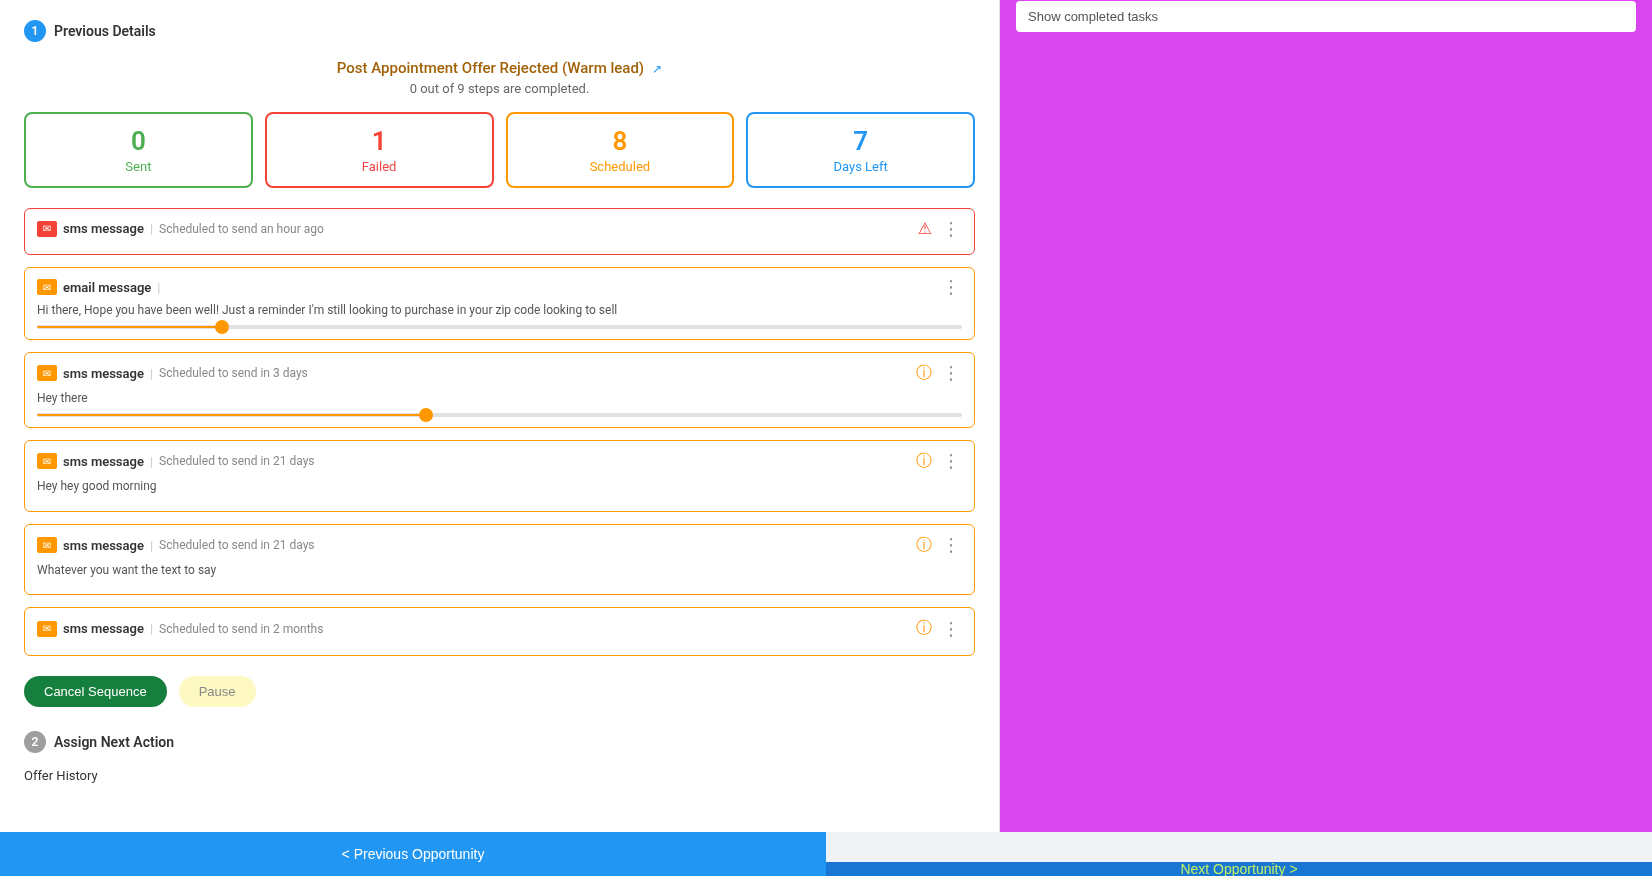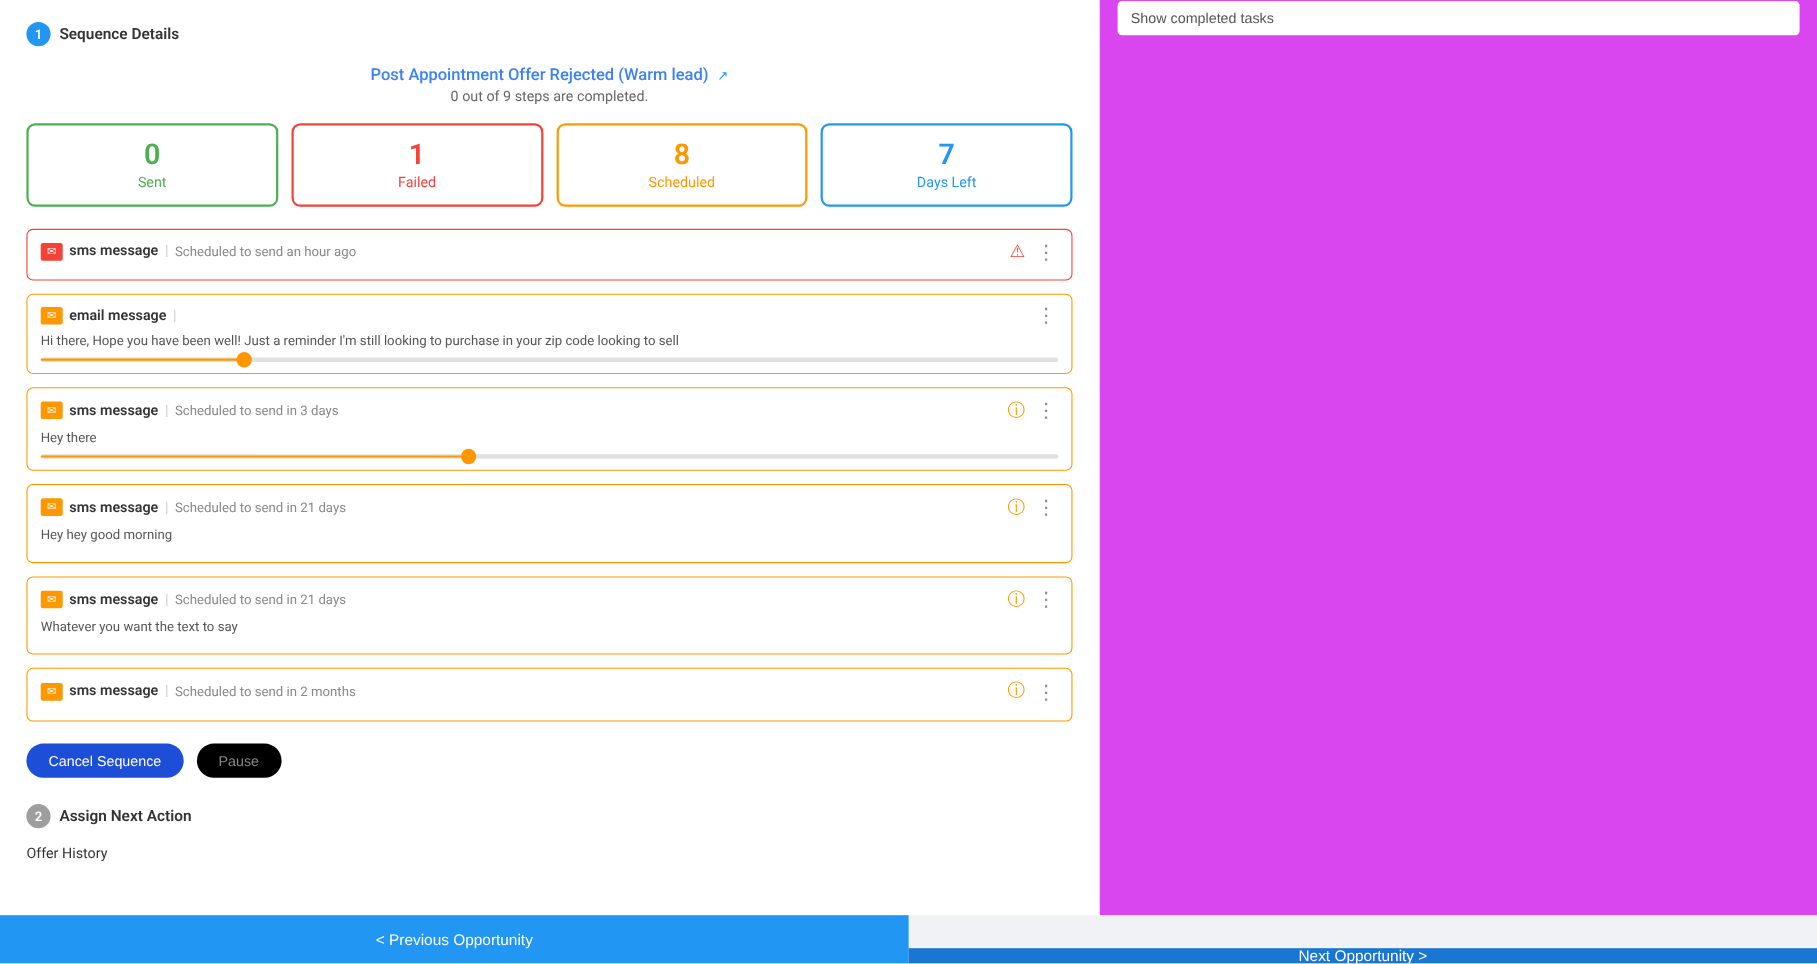--- a/index.html
+++ b/index.html
@@ -75,21 +75,21 @@
     }
 
     
     .sequence-title-block {
       text-align: center;
       margin-bottom: 16px;
     }
 
     .sequence-name {
       font-size: 15px;
-      color: #3b82f6;
+      color: #a16207;
       font-weight: 500;
     }
 
     .external-link-icon {
       display: inline-block;
       font-size: 12px;
       color: #2196f3;
       margin-left: 4px;
     }
 
@@ -257,31 +257,31 @@
     }
 
     
     .action-buttons {
       display: flex;
       gap: 12px;
       margin-bottom: 24px;
     }
 
     .btn-cancel-seq {
-      background: #1d4ed8;
+      background: #15803d;
       color: white;
       border: none;
       border-radius: 20px;
       padding: 8px 20px;
       font-size: 13px;
       cursor: pointer;
     }
 
     .btn-pause {
-      background: #000000;
+      background: #fef9c3;
       color: #888;
       border: none;
       border-radius: 20px;
       padding: 8px 20px;
       font-size: 13px;
       cursor: pointer;
     }
 
     
     .section2-header {
@@ -328,42 +328,42 @@
       cursor: pointer;
       display: flex;
       align-items: center;
       justify-content: center;
       gap: 6px;
     }
 
     .nav-next {
       flex: 1;
       background: #1976d2;
-      color: #ffffff;
+      color: #bef264;
       border: none;
       font-size: 14px;
       cursor: pointer;
       display: flex;
       align-items: center;
       justify-content: center;
       gap: 6px;
       margin-top: 30px;
     }
   </style>
 </head>
 <body>
 
 <div class="main-layout">
 
   <div class="left-panel">
 
     
     <div class="section-header">
       <div class="section-number">1</div>
-      <span class="section-title">Sequence Details</span>
+      <span class="section-title">Previous Details</span>
     </div>
 
     
     <div class="sequence-title-block">
       <div>
         <span class="sequence-name">Post Appointment Offer Rejected (Warm lead)</span>
         <span class="external-link-icon">↗</span>
       </div>
       <div class="sequence-progress">0 out of 9 steps are completed.</div>
     </div>

